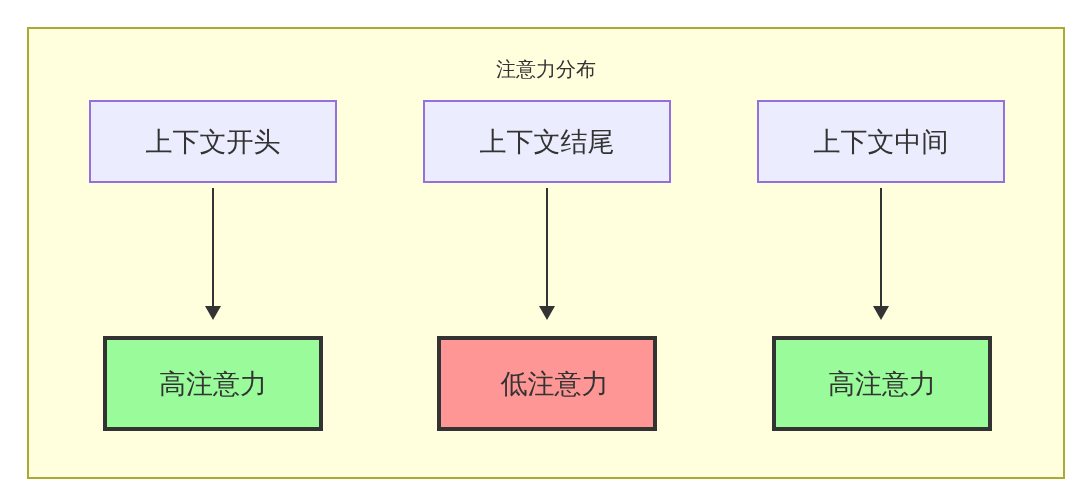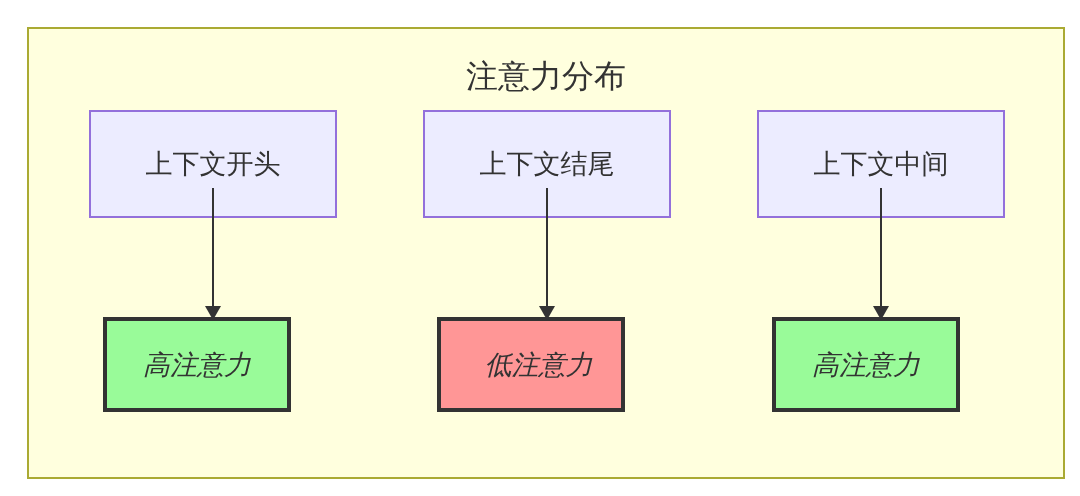--- a/index.html
+++ b/index.html
@@ -11,41 +11,40 @@
     overflow:hidden;
   }
   .cluster{
     position:absolute;left:27px;top:27px;width:1038px;height:452px;
     box-sizing:border-box;
     background:var(--cluster-fill,#ffffde);
     border:2px solid var(--cluster-border,#aaaa33);
   }
   .cluster-title{
     position:absolute;top:28px;left:0;right:0;
-    text-align:center;font-size:32px;line-height:1.2;
+    text-align:center;font-size:20px;line-height:1.2;
     color:var(--text-color,#333333);
   }
   .node{
     position:absolute;box-sizing:border-box;
     display:flex;align-items:center;justify-content:center;
     font-size:27px;color:var(--text-color,#333333);
     white-space:nowrap;
   }
   .source{
-    top:110px;width:248px;height:108px;
+    top:100px;width:248px;height:83px;
     background:var(--source-fill,#ececff);
     border:2px solid var(--source-border,#9370db);
   }
   .c1.source{left:89px}
   .c2.source{left:423px}
   .c3.source{left:757px}
   .target{
-    top:317px;width:188px;height:95px;
+    top:336px;width:220px;height:95px;
     border:4px solid var(--target-border,#333333);
-    font-style:italic;
   }
   .c1.target{left:103px}
   .c2.target{left:437px}
   .c3.target{left:772px}
   .high{background:var(--high-fill,#99fb99);}
   .low{background:var(--low-fill,#ff9696);padding-left:15px;}
   .arrow{position:absolute;top:188px;width:16px;height:132px;}
   .c1.arrow{left:205px}
   .c2.arrow{left:539px}
   .c3.arrow{left:873px}

